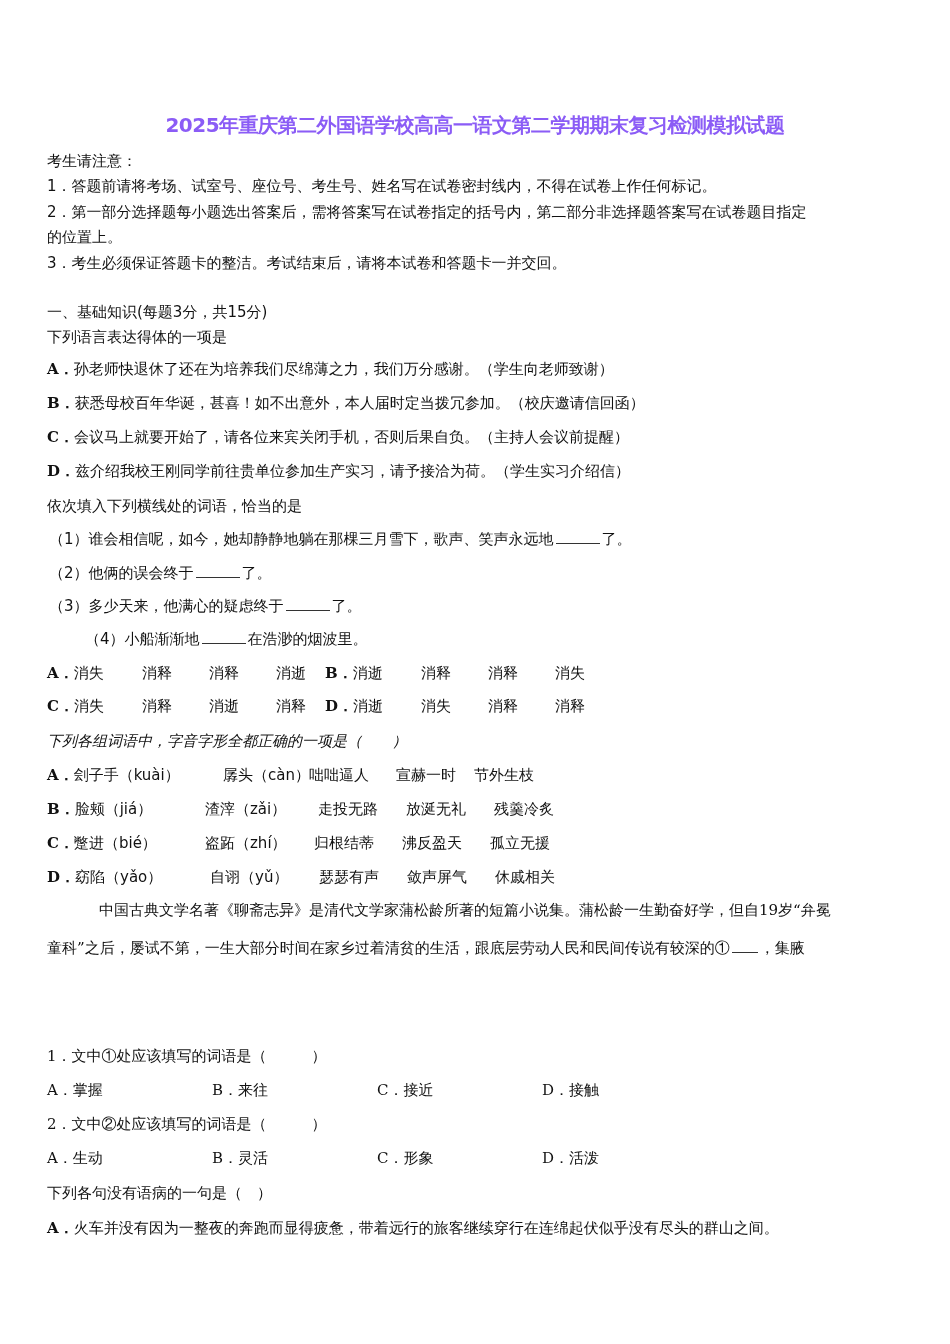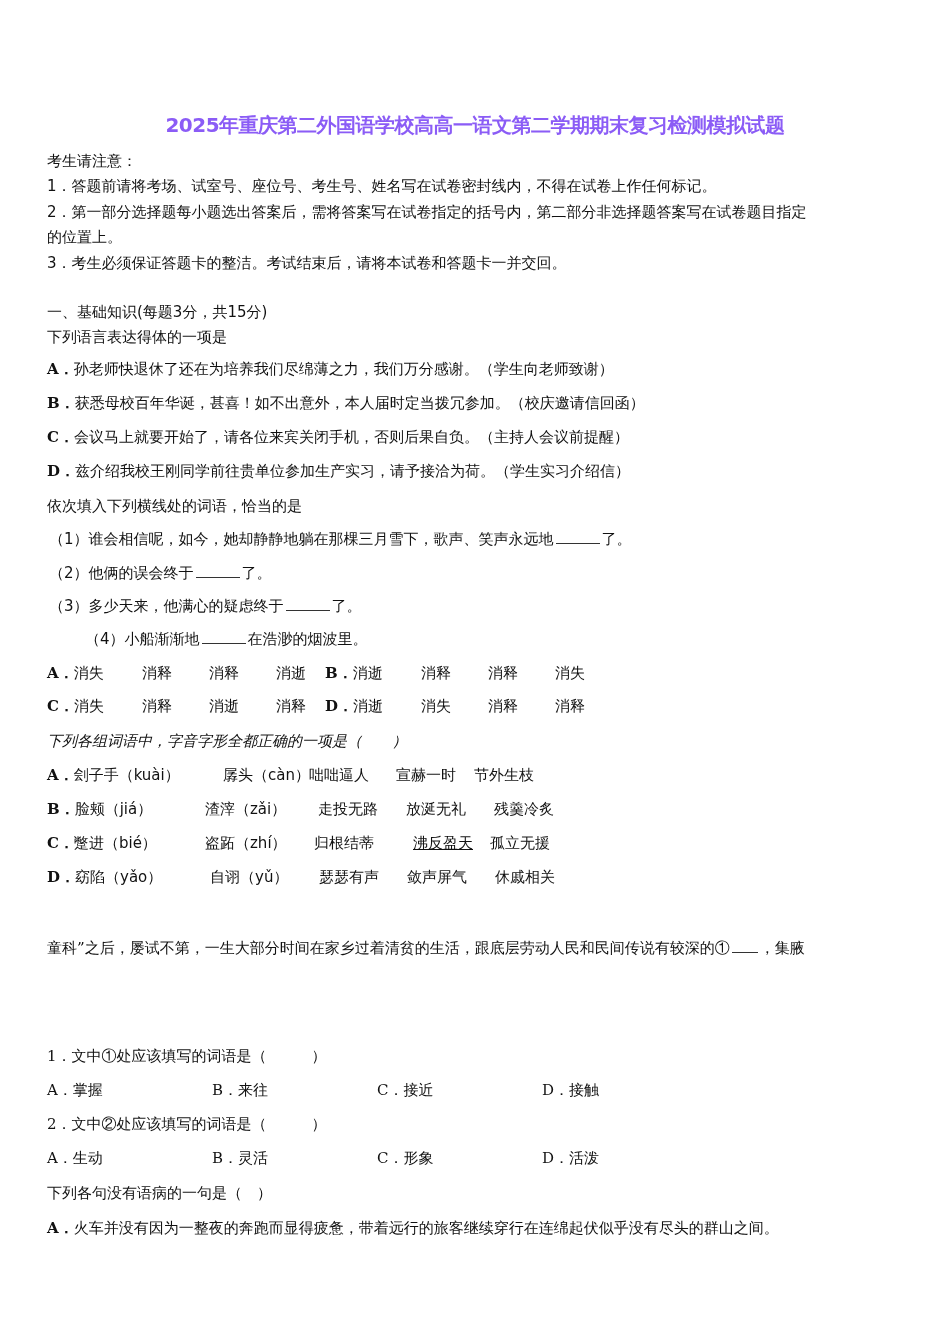--- a/index.html
+++ b/index.html
@@ -105,32 +105,33 @@
   <span class="cell" style="left:0;"><span class="bold serif">B．</span><span>脸颊（jiá）</span></span>
   <span class="cell" style="left:158px;">渣滓（zǎi）</span>
   <span class="cell" style="left:271px;">走投无路</span>
   <span class="cell" style="left:359px;">放涎无礼</span>
   <span class="cell" style="left:447px;">残羹冷炙</span>
 </div>
 <div class="opt-row" style="top:833px;">
   <span class="cell" style="left:0;"><span class="bold serif">C．</span><span>蹩进（bié）</span></span>
   <span class="cell" style="left:158px;">盗跖（zhí）</span>
   <span class="cell" style="left:267px;">归根结蒂</span>
-  <span class="cell" style="left:366px;text-decoration:underline;">沸反盈天</span>
+  <span class="cell" style="left:355px;">沸反盈天</span>
   <span class="cell" style="left:443px;">孤立无援</span>
 </div>
 <div class="opt-row" style="top:867px;">
   <span class="cell" style="left:0;"><span class="bold serif">D．</span><span>窈陷（yǎo）</span></span>
   <span class="cell" style="left:163px;">自诩（yǔ）</span>
   <span class="cell" style="left:272px;">瑟瑟有声</span>
   <span class="cell" style="left:360px;">敛声屏气</span>
   <span class="cell" style="left:448px;">休戚相关</span>
 </div>
 
 <div class="passage" style="top:900px; height:130px;">
+  <div class="pl" style="top:0; left:52px;">中国古典文学名著《聊斋志异》是清代文学家蒲松龄所著的短篇小说集。蒲松龄一生勤奋好学，但自19岁“弁冕</div>
   <div class="pl" style="top:38px;">
     <span>童科”之后，屡试不第，一生大部分时间在家乡过着清贫的生活，跟底层劳动人民和民间传说有较深的①</span><span class="blank-s"></span><span>，集腋</span>
   </div>
 </div>
 
 <div class="line serif" style="top:1046px;">1．文中①处应该填写的词语是（　　　）</div>
 <div class="opt-row serif" style="top:1080px;">
   <span class="cell" style="left:0;">A．掌握</span>
   <span class="cell" style="left:165px;">B．来往</span>
   <span class="cell" style="left:330px;text-align:center;">C．接近</span>

